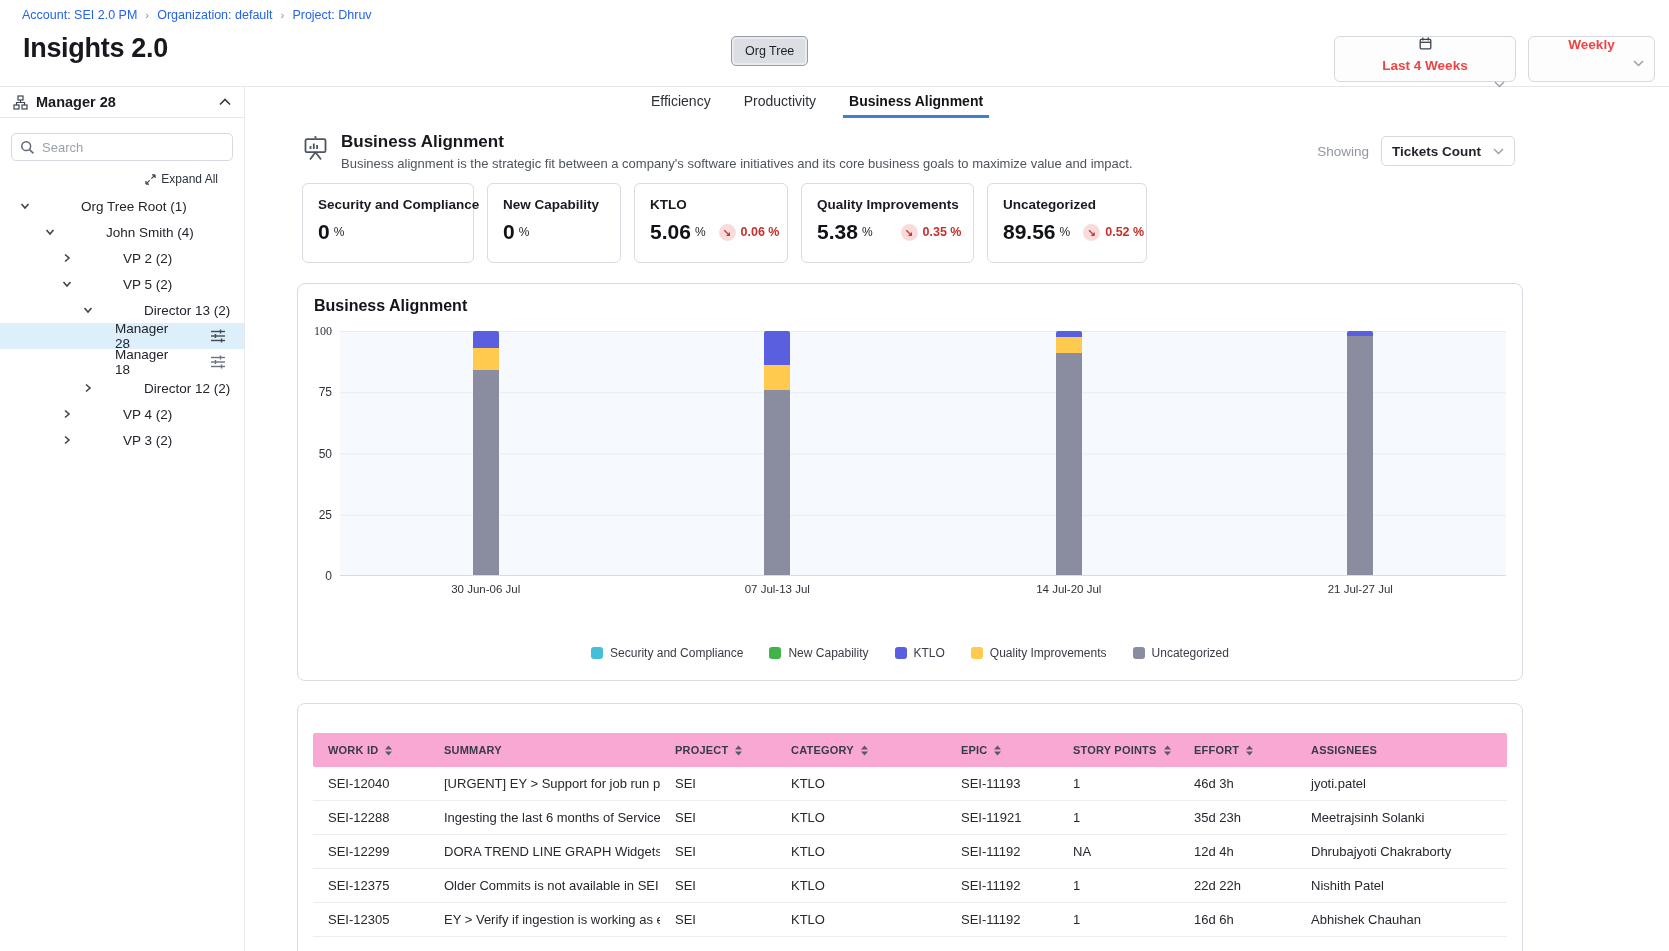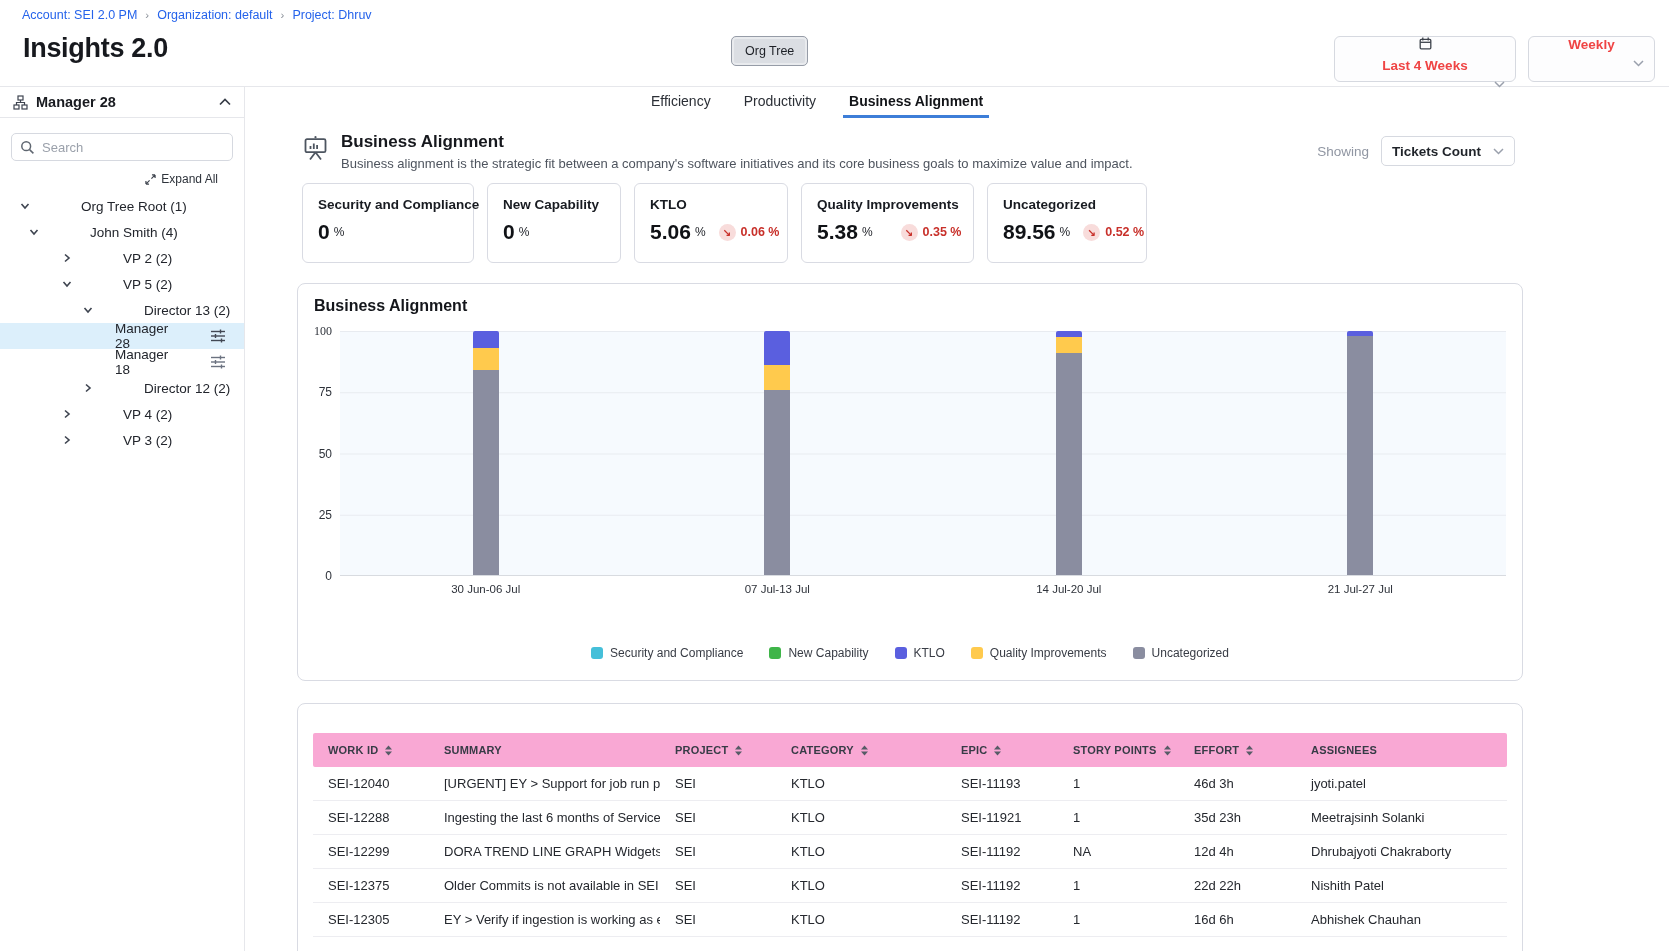--- a/index.html
+++ b/index.html
@@ -37,21 +37,21 @@
     display:flex; align-items:center; padding:0 8px; gap:7px; background:#fff; }
   .search-box input { border:none; outline:none; width:100%; font-size:13px; color:#2b2e35;
     font-family:inherit; background:transparent; }
   .search-box input::placeholder { color:#9BA1AB; }
   .expand-all { margin:11px 26px 4px auto; width:max-content; display:flex; align-items:center;
     gap:5px; font-size:12px; font-weight:500; color:#2e333b; cursor:pointer; }
   .tree { margin-top:7px; }
   .tree-item { height:26px; display:flex; align-items:center; font-size:13.5px; color:#22252c;
     cursor:pointer;gap:42px; }
   .chev { width:14px; height:14px; margin-right:7px; flex:0 0 auto; }
-  .d0 { padding-left:18px; } .d1 { padding-left:27px; } .d2 { padding-left:60px; }
+  .d0 { padding-left:18px; } .d1 { padding-left:43px; } .d2 { padding-left:60px; }
   .d3 { padding-left:81px; } .leaf { padding-left:115px; }
   .tree-item.selected { background:#DCEFFB; }
   .sliders { margin-left:auto; margin-right:28px; cursor:pointer; }
 
   
   .main { position:absolute; left:246px; top:87px; right:0; bottom:0; background:#fff; }
   .tabs { position:absolute; top:0; left:399px; height:31px; display:flex; gap:21px; }
   .tab { display:flex; align-items:center; height:31px; padding:0 6px; font-size:14px;
     color:#2b2f36; cursor:pointer; border-bottom:3px solid transparent; }
   .tab.active { font-weight:700; color:#121418; border-bottom-color:#3D7ED8; }

